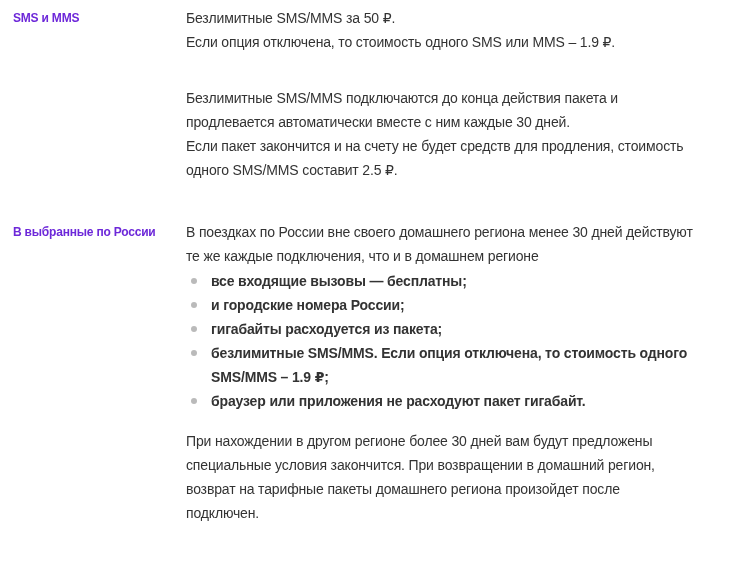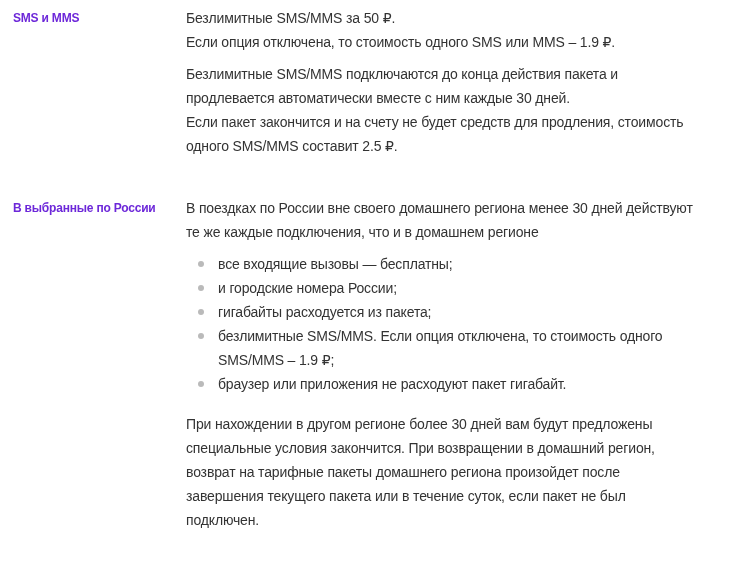--- a/index.html
+++ b/index.html
@@ -39,32 +39,33 @@
     width: 552px;
     flex: 0 0 552px;
     font-size: 14px;
     line-height: 24px;
     letter-spacing: -0.15px;
   }
   .para {
     margin: 0;
   }
   .para + .para {
-    margin-top: 8px;
+    margin-top: 32px;
   }
   .para.after-list {
     margin-top: 16px;
   }
   .line {
     white-space: nowrap;
   }
   ul.bullets {
     list-style: none;
-    margin: 8px;
+    margin: 1px;
     padding: 0;
+    font-weight: bold;
   }
   li.bullet-item {
     position: relative;
     padding-left: 24px;
   }
   .dot {
     position: absolute;
     left: 4px;
     top: 9px;
     width: 6px;
@@ -121,19 +122,18 @@
         </li>
         <li class="bullet-item">
           <span class="dot"></span>
           <div class="line">браузер или приложения не расходуют пакет гигабайт.</div>
         </li>
       </ul>
       <div class="para after-list">
         <div class="line">При нахождении в другом регионе более 30 дней вам будут предложены</div>
         <div class="line">специальные условия закончится. При возвращении в домашний регион,</div>
         <div class="line">возврат на тарифные пакеты домашнего региона произойдет после</div>
-        <div class="line">завершения текущего пакета или в течение суток, если пакет не был</div>
         <div class="line">подключен.</div>
       </div>
     </div>
   </div>
 
 </div>
 
 </body></html>

